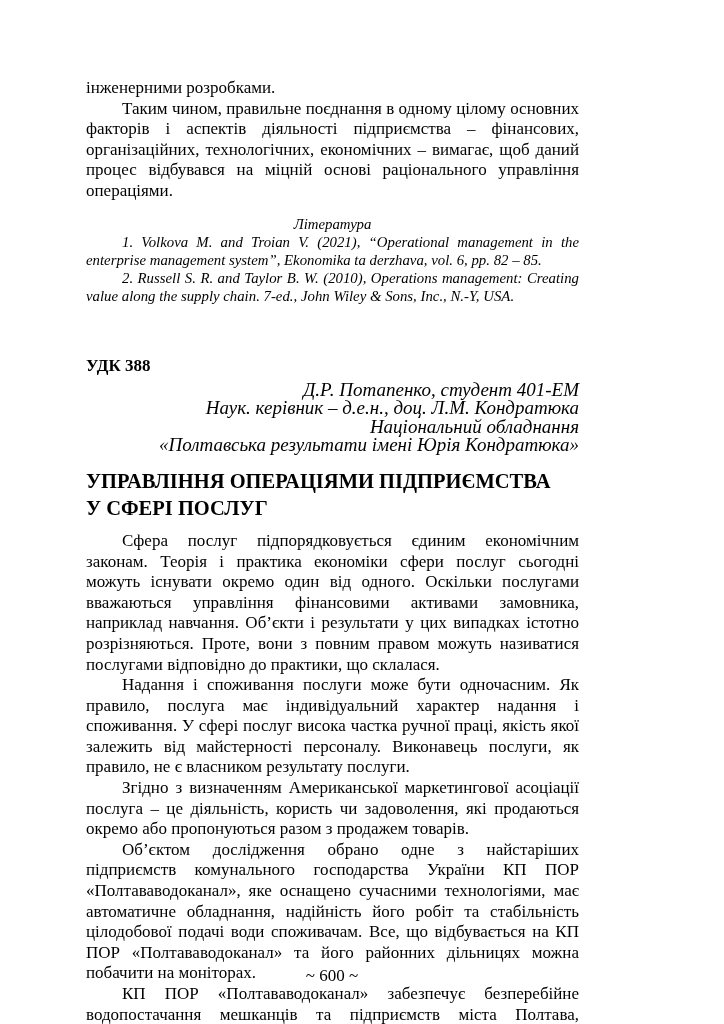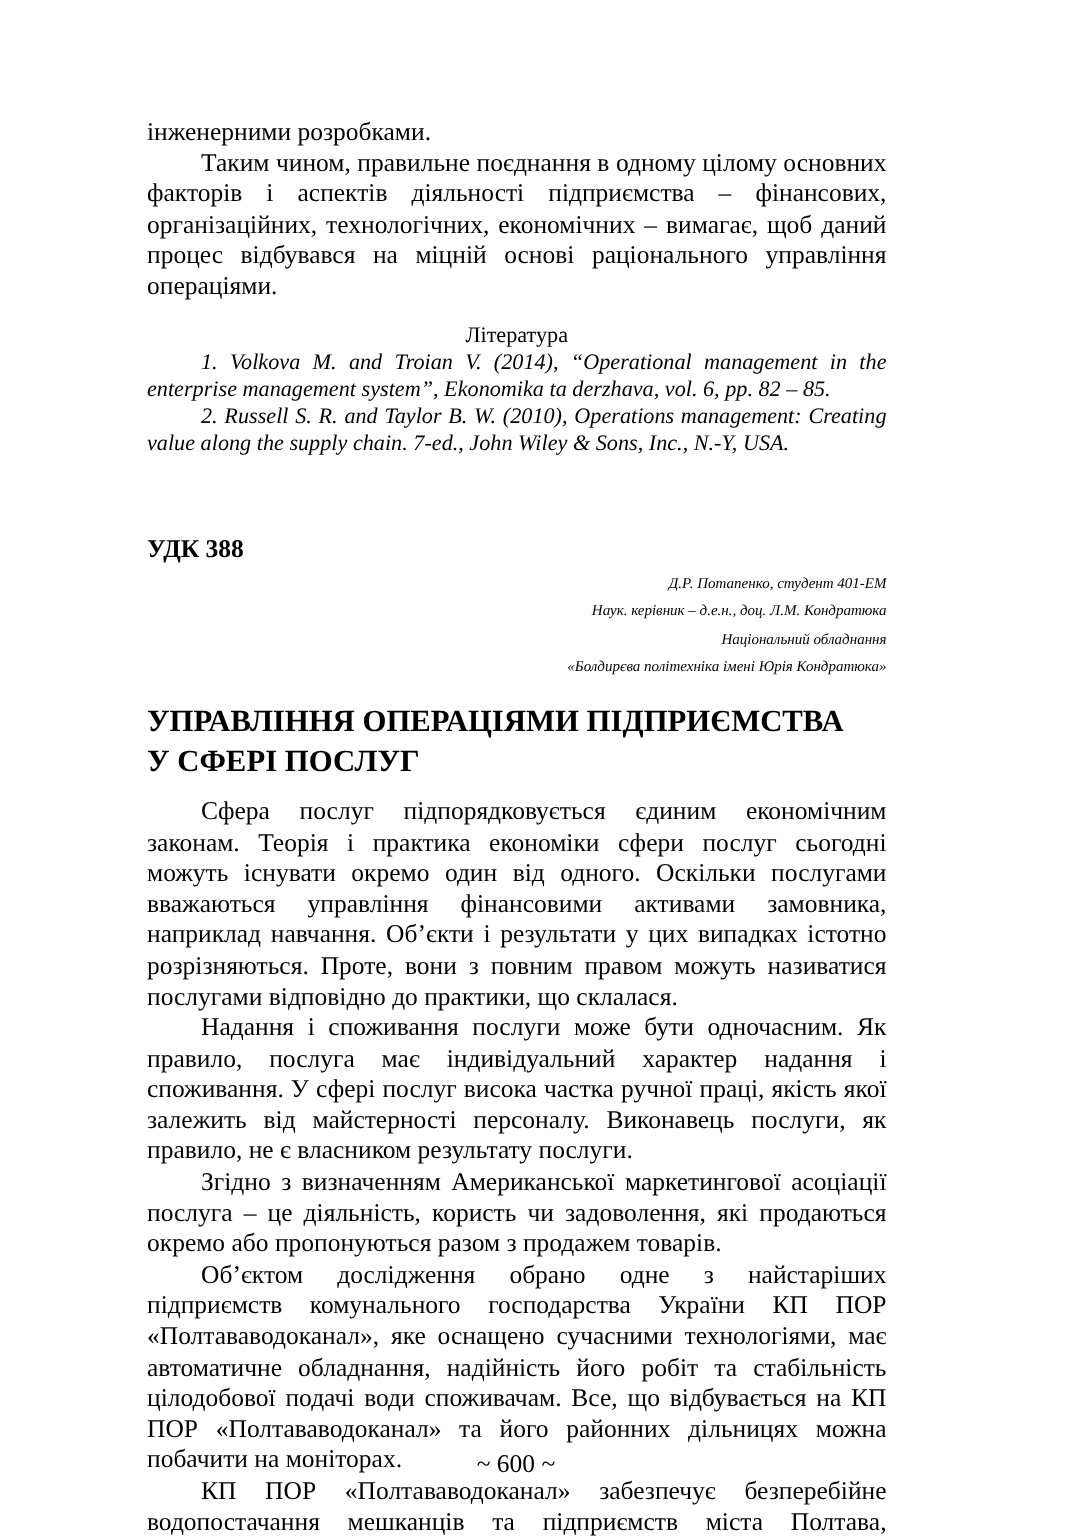--- a/index.html
+++ b/index.html
@@ -10,54 +10,54 @@
   .page {
     position: relative;
     width: 664px;
     height: 1024px;
     background: #ffffff;
     box-sizing: border-box;
     padding: 78px 85px 12px 86px;
     font-family: "Liberation Serif", "DejaVu Serif", serif;
     color: #000000;
     overflow: hidden;
-    margin-left: 12px;
   }
   p { margin: 0; }
   .body-text {
     font-size: 17px;
     line-height: 20.6px;
     text-align: justify;
     text-indent: 36px;
   }
   .no-indent { text-indent: 0; }
   .lit-heading {
     margin-top: 13px;
     text-align: center;
+    font-style: italic;
     font-size: 14.8px;
     line-height: 18px;
   }
   .ref-item {
     font-style: italic;
     font-size: 14.8px;
     line-height: 18px;
     text-align: justify;
     text-indent: 36px;
   }
   .udc {
     margin-top: 50px;
     font-weight: bold;
     font-size: 17px;
     line-height: 21px;
   }
   .authors {
     margin-top: 5px;
     text-align: right;
     font-style: italic;
-    font-size: 10px;
+    font-size: 19px;
     line-height: 18.6px;
   }
   .article-title {
     margin: 13px 0 8px 0;
     font-weight: bold;
     font-size: 20.5px;
     line-height: 27.5px;
   }
   .page-footer {
     position: absolute;
@@ -73,31 +73,31 @@
 <body>
 
 <div class="page">
 
   <p class="body-text no-indent">інженерними розробками.</p>
 
   <p class="body-text">Таким чином, правильне поєднання в одному цілому основних факторів і аспектів діяльності підприємства –  фінансових, організаційних, технологічних, економічних –  вимагає, щоб даний процес відбувався на міцній основі раціонального управління операціями.</p>
 
   <p class="lit-heading">Література</p>
 
-  <p class="ref-item">1. Volkova M. and Troian V. (2014), “Operational management in the enterprise management system”, Ekonomika ta derzhava, vol. 6, pp. 82 – 85.</p>
+  <p class="ref-item">1. Volkova M. and Troian V. (2021), “Operational management in the enterprise management system”, Ekonomika ta derzhava, vol. 6, pp. 82 – 85.</p>
 
   <p class="ref-item">2. Russell S. R. and Taylor B. W. (2010), Operations management: Creating value along the supply chain. 7-ed., John Wiley &amp; Sons, Inc., N.-Y, USA.</p>
 
   <p class="udc">УДК 388</p>
 
   <div class="authors">
     <p>Д.Р. Потапенко, студент 401-ЕМ</p>
     <p>Наук. керівник – д.е.н., доц. Л.М. Кондратюка</p>
     <p>Національний обладнання</p>
-    <p>«Болдирєва політехніка імені Юрія Кондратюка»</p>
+    <p>«Полтавська результати імені Юрія Кондратюка»</p>
   </div>
 
   <h1 class="article-title">
     <span>УПРАВЛІННЯ ОПЕРАЦІЯМИ ПІДПРИЄМСТВА</span><br>
     <span>У СФЕРІ ПОСЛУГ</span>
   </h1>
 
   <p class="body-text">Сфера послуг підпорядковується єдиним економічним законам. Теорія і практика економіки сфери послуг сьогодні можуть існувати окремо один від одного. Оскільки послугами вважаються управління фінансовими активами замовника, наприклад навчання. Об’єкти і результати у цих випадках істотно розрізняються. Проте, вони з повним правом можуть називатися послугами відповідно до практики, що склалася.</p>
 
   <p class="body-text">Надання і споживання послуги може бути одночасним. Як правило, послуга має індивідуальний характер надання і споживання. У сфері послуг висока частка ручної праці, якість якої залежить від майстерності персоналу. Виконавець послуги, як правило, не є власником результату послуги.</p>

